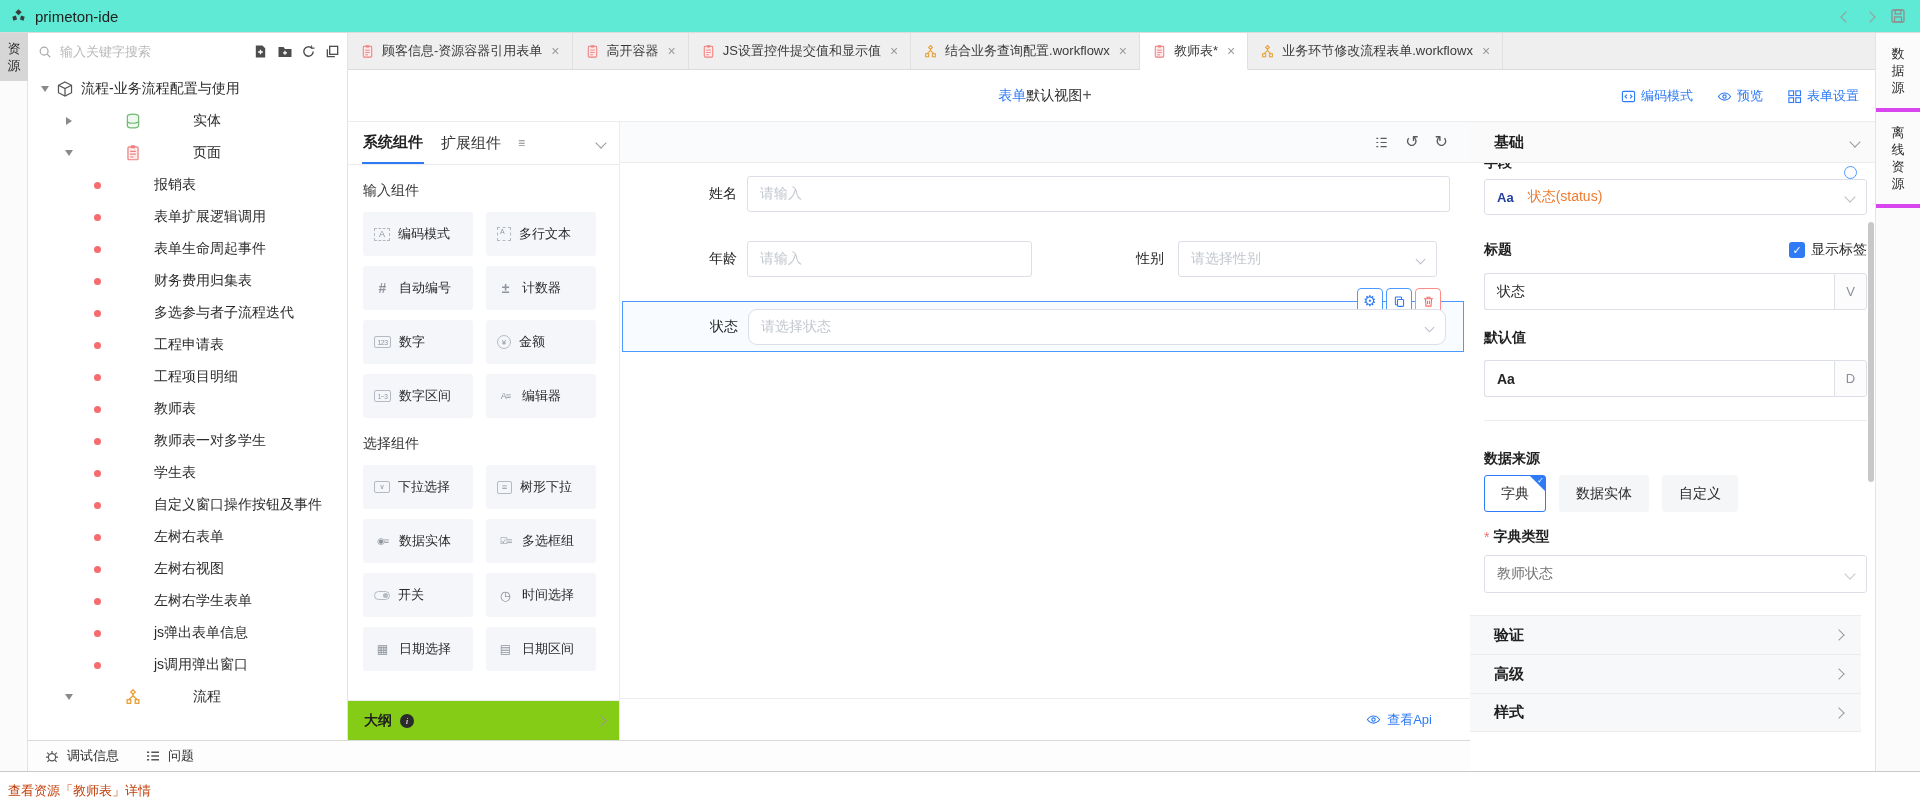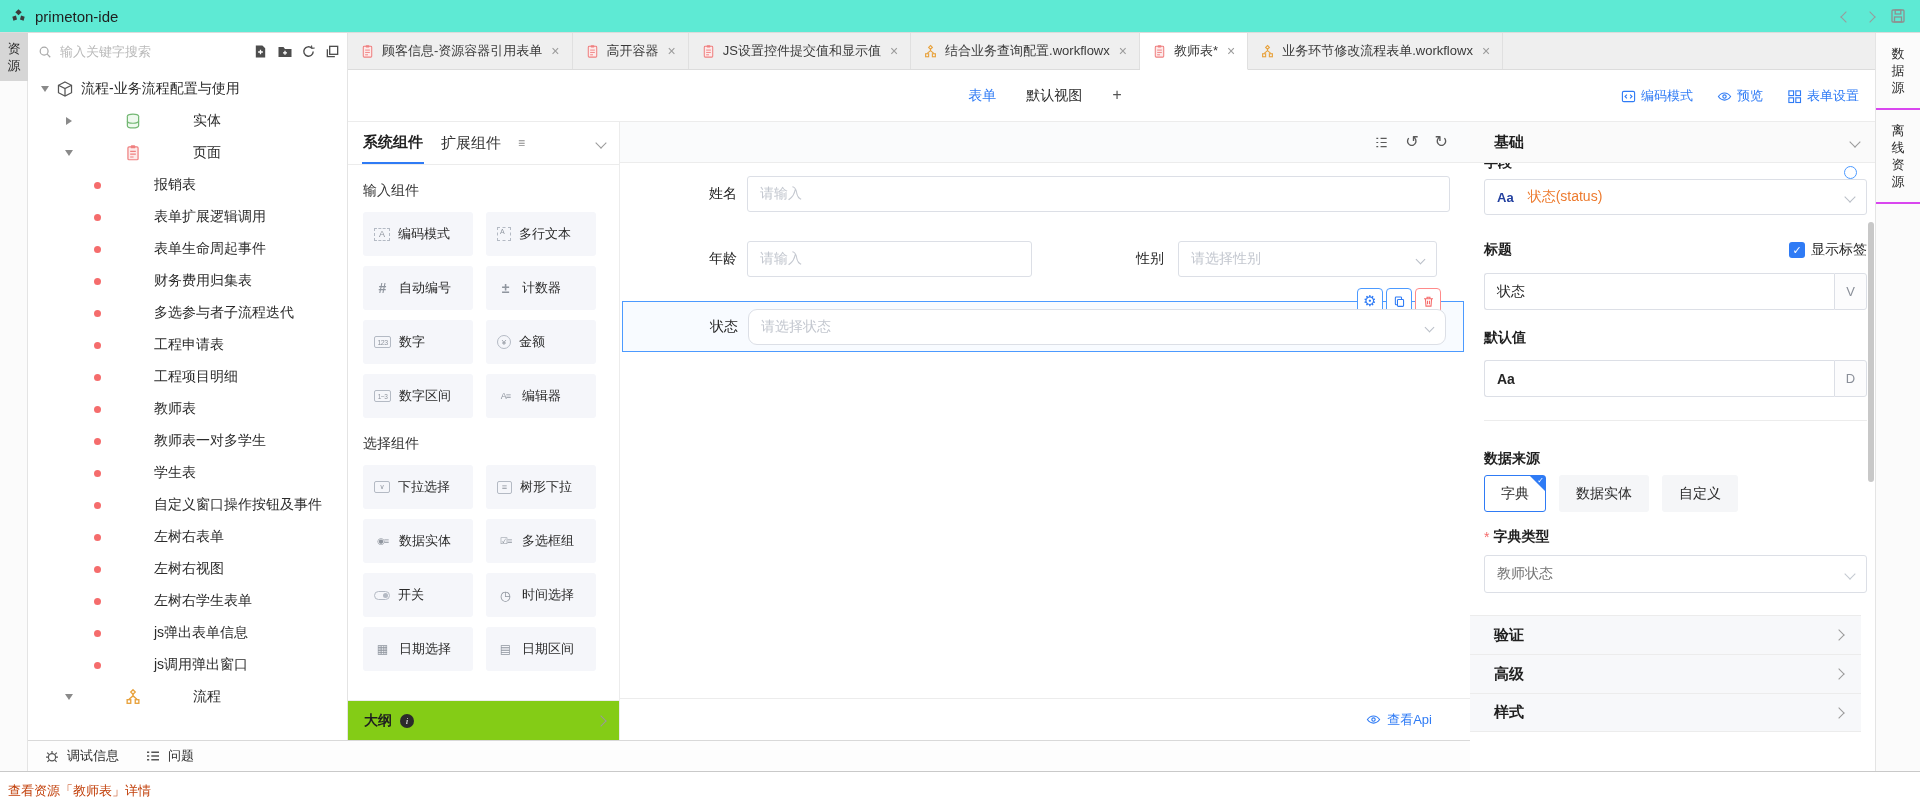--- a/index.html
+++ b/index.html
@@ -56,21 +56,21 @@
             border-bottom:1px solid #dcdcdc;display:flex;box-sizing:border-box;}
   .etab{display:flex;align-items:center;gap:7px;padding:0 12px;border-right:1px solid #e0e0e0;
         font-size:13px;color:#3a3a3a;cursor:pointer;background:transparent;white-space:nowrap;}
   .etab.active{background:#fff;border-bottom:1px solid #fff;margin-bottom:-1px;}
   .etab .close{color:#9b9b9b;font-size:14px;margin-left:2px;cursor:pointer;}
 
   
   #viewheader{position:absolute;left:348px;top:70px;width:1527px;height:52px;background:#fff;
               border-bottom:1px solid #ececec;box-sizing:border-box;}
   .vcenter{position:absolute;left:272px;width:850px;top:0;height:52px;display:flex;align-items:center;
-           justify-content:center;gap:30px;font-family:Liberation Mono, monospace;}
+           justify-content:center;font-family:Liberation Mono, monospace;}
   .vtab{font-size:14px;color:#2b2b2b;cursor:pointer;}
   .vtab.active{color:#2f7bf5;}
   .addtab{font-size:16px;color:#555;cursor:pointer;}
   .vactions{position:absolute;right:16px;top:0;height:52px;display:flex;align-items:center;gap:24px;}
   .hact{display:flex;align-items:center;gap:5px;color:#2f7bf5;font-size:13px;cursor:pointer;}
 
   
   #palette{position:absolute;left:348px;top:122px;width:272px;height:618px;background:#fff;
            border-right:1px solid #ececec;box-sizing:border-box;}
   .phead{height:43px;display:flex;align-items:center;padding:0 14px;border-bottom:1px solid #ececec;box-sizing:border-box;}
@@ -183,21 +183,21 @@
   .pprow{height:39px;background:#f7f8fa;border-top:1px solid #ececec;display:flex;align-items:center;
          padding:0 18px 0 24px;box-sizing:border-box;cursor:pointer;}
   .pprow:last-child{border-bottom:1px solid #ececec;}
   .pprow .t{font-size:15px;color:#1f1f1f;font-weight:bold;}
   .pprow .chv{margin-left:auto;}
   .ppscroll{position:absolute;right:1px;top:100px;width:6px;height:260px;border-radius:3px;background:#c8c8c8;}
 
   
   #rightstrip{position:absolute;left:1875px;top:33px;width:45px;height:738px;background:#fbfbfb;
               border-left:1px solid #e4e4e4;box-sizing:border-box;}
-  .rtab{padding:12px 0;border-bottom:2px solid #d946ef;display:flex;justify-content:center;cursor:pointer;}
+  .rtab{padding:12px 0;border-bottom:4px solid #d946ef;display:flex;justify-content:center;cursor:pointer;}
 </style>
 </head>
 <body>
 
 <div id="app">
 
   <header id="titlebar">
     <span class="logo">
       <svg width="17" height="17" viewBox="0 0 16 16">
           <path d="M8 1.2 11 4 8 6.8 5 4z" fill="#3c3c3c"></path>

